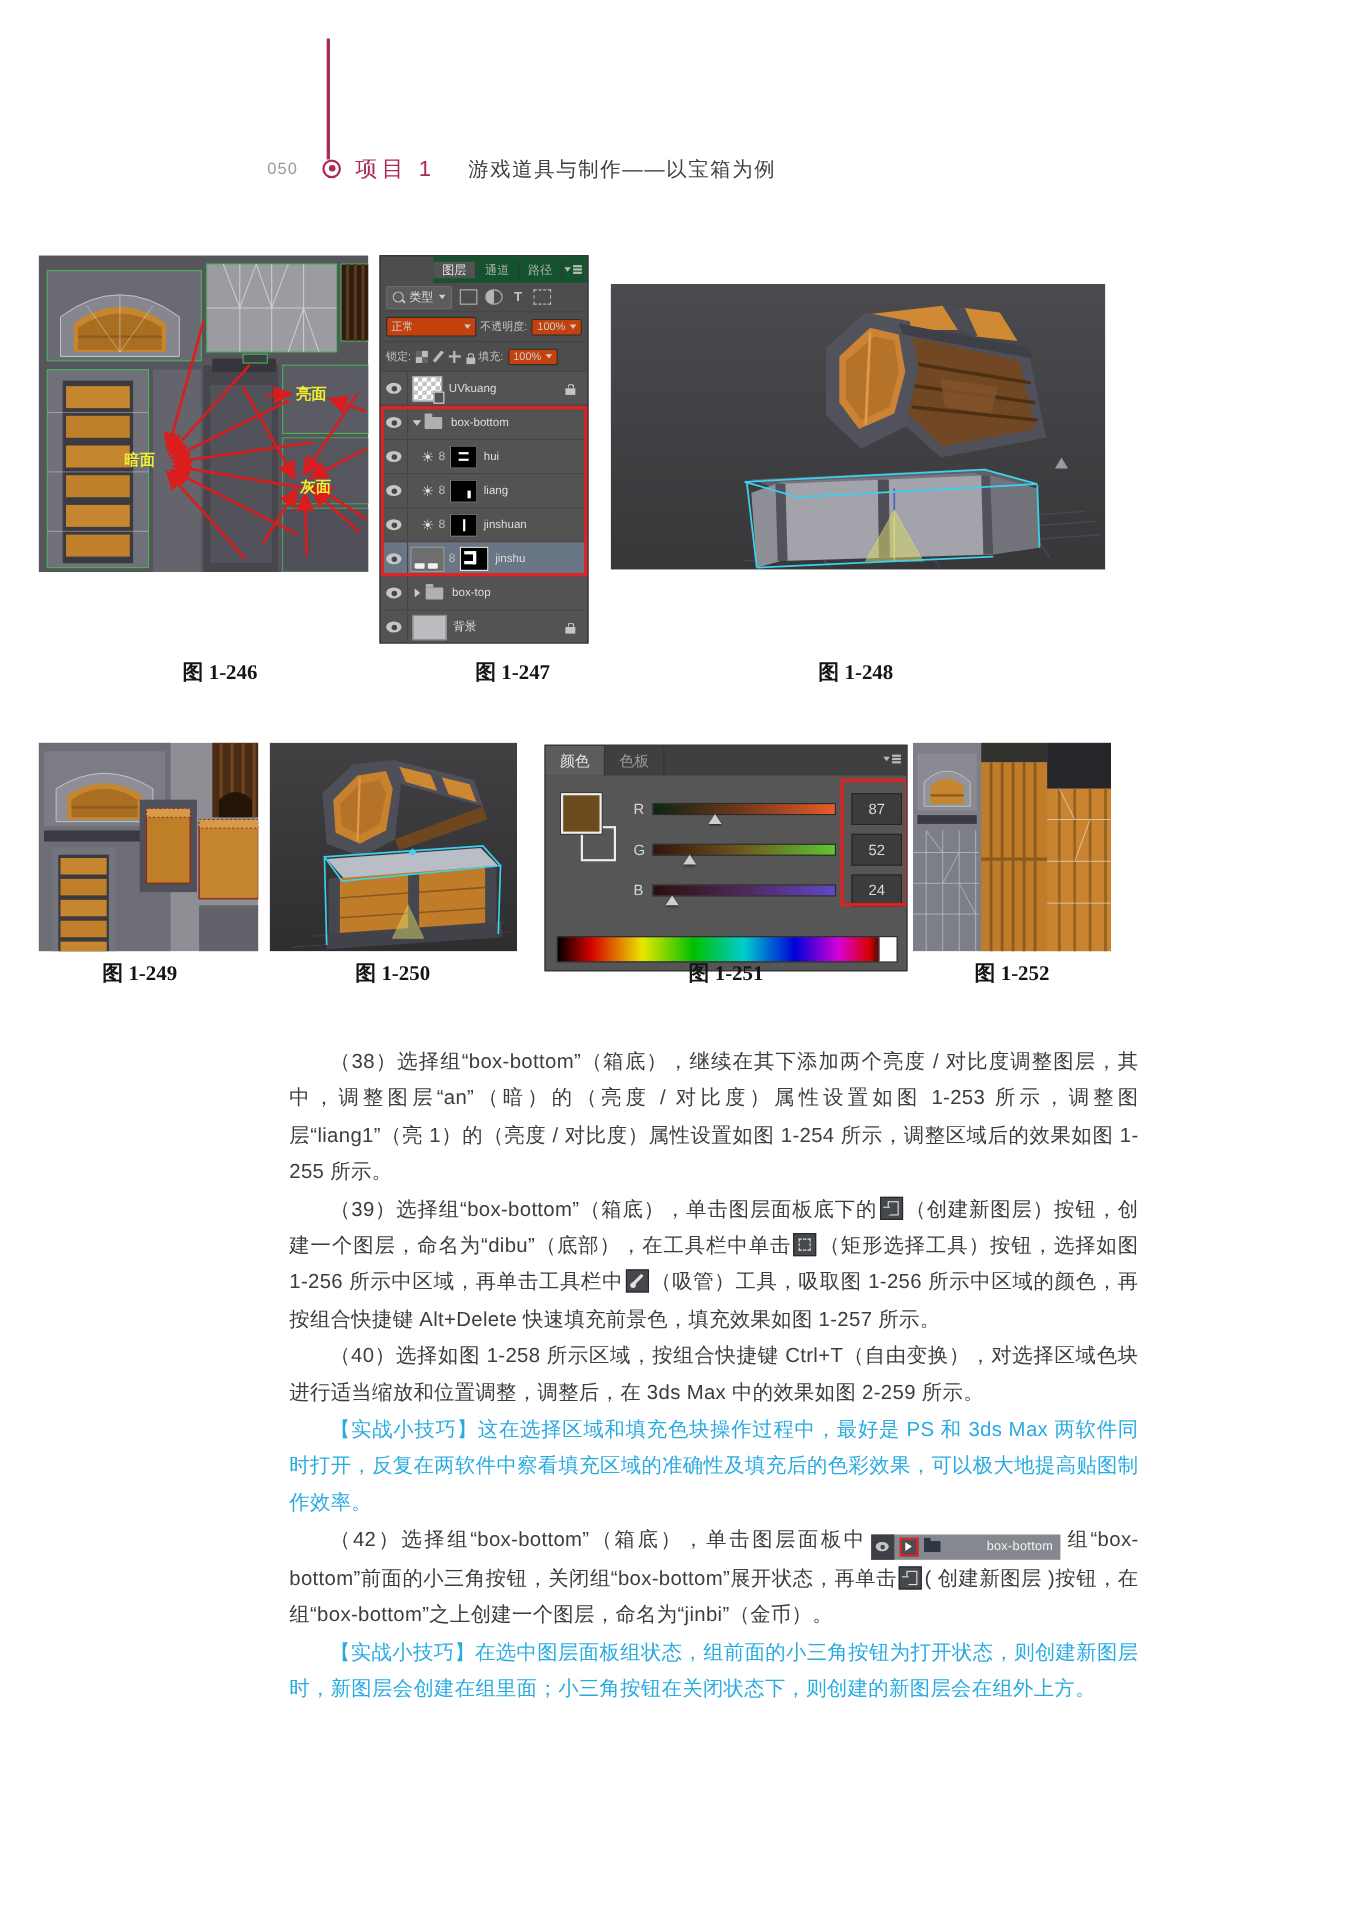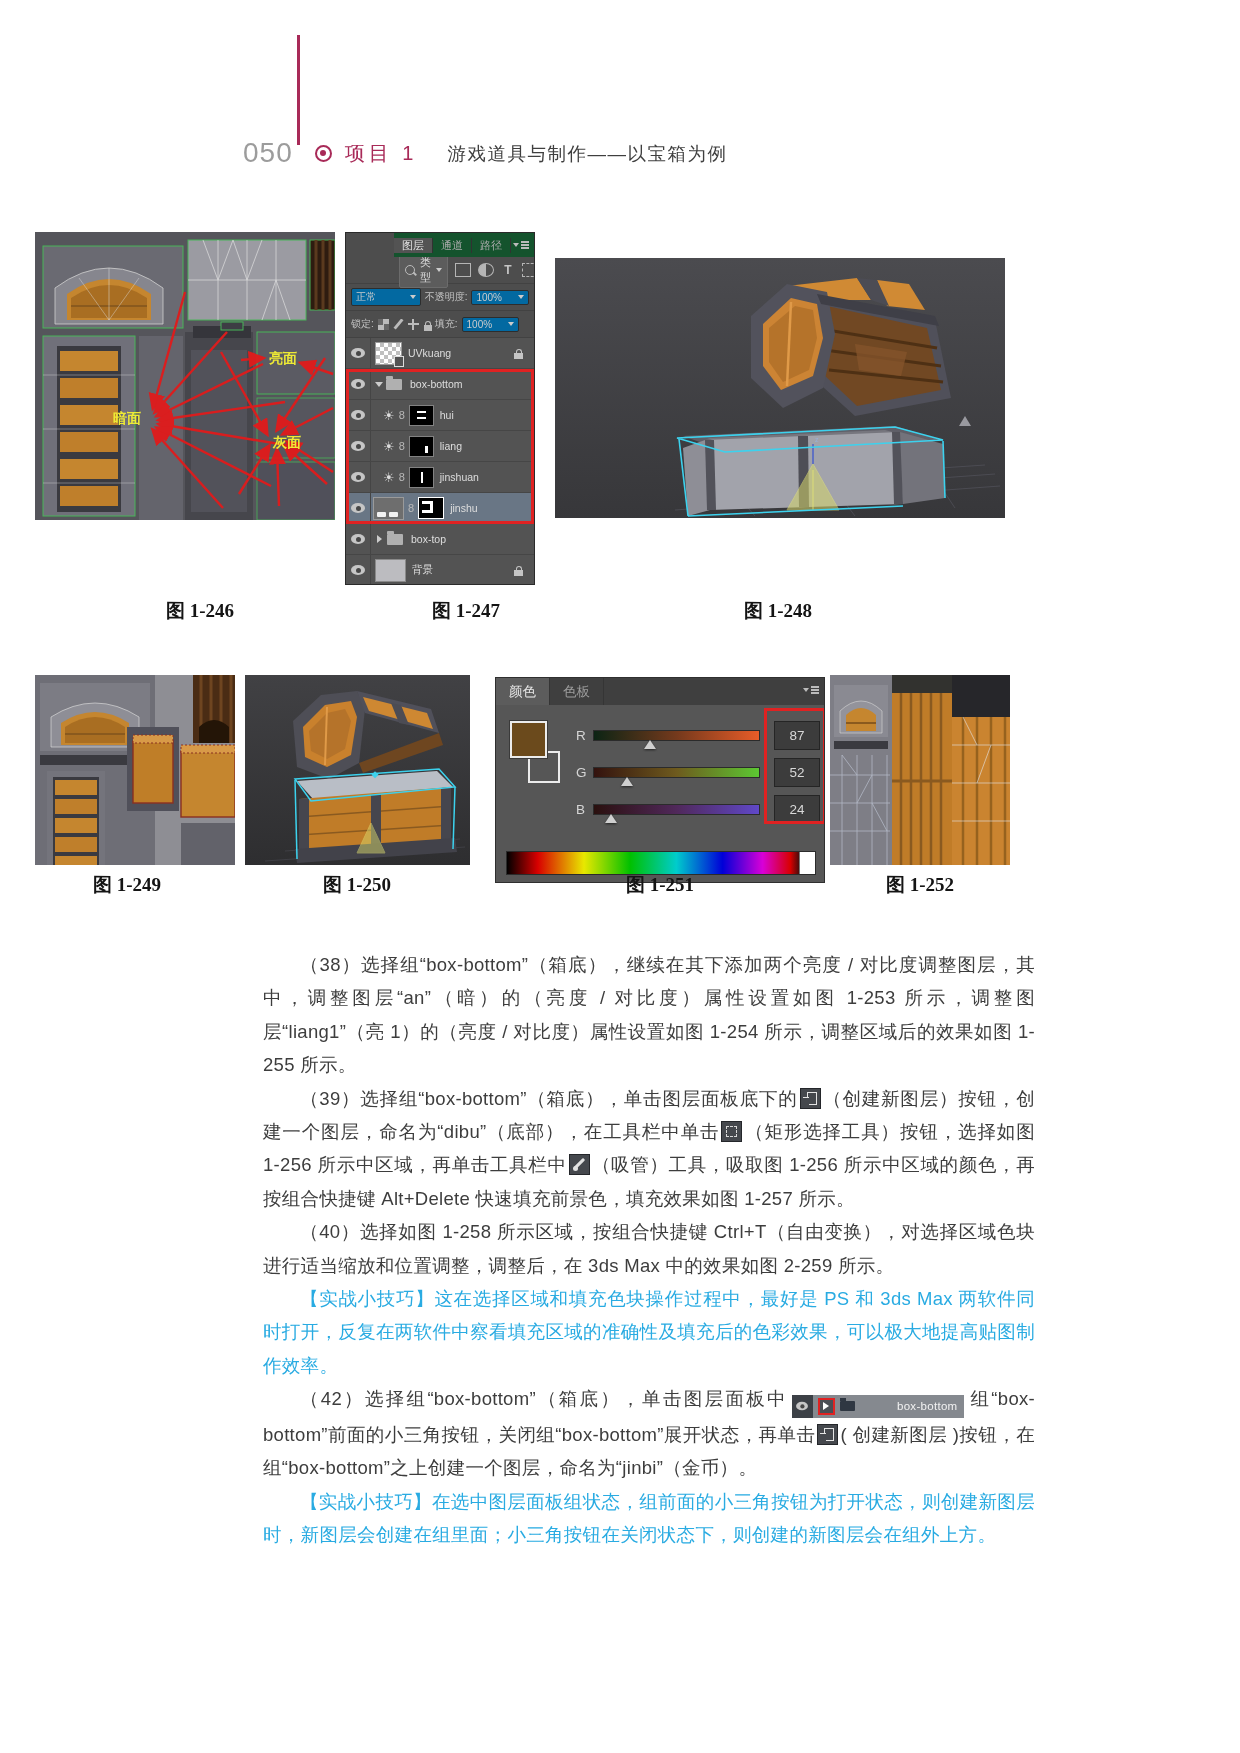--- a/index.html
+++ b/index.html
@@ -2,21 +2,21 @@
 <html><head>
 <meta charset="utf-8">
 <style>
   html,body{margin:0;padding:0;background:#fff;}
   .page{position:relative;width:1240px;height:1753px;background:#ffffff;
         font-family:"Liberation Sans","DejaVu Sans",sans-serif;overflow:hidden;}
 
   
   .vline{position:absolute;left:297px;top:35px;width:2.5px;height:110px;background:#a82a58;}
   .header{position:absolute;left:243px;top:140px;height:26px;display:flex;align-items:center;}
-  .pageno{font-size:28px;color:#9c9c9c;letter-spacing:1px;}
+  .pageno{font-size:15px;color:#9c9c9c;letter-spacing:1px;}
   .dot-icon{width:13px;height:13px;border:2.5px solid #a82a58;border-radius:50%;
             margin:0 13px 0 22px;position:relative;}
   .dot-icon::after{content:'';position:absolute;left:3.5px;top:3.5px;width:6px;height:6px;
             border-radius:50%;background:#a82a58;}
   .section{font-size:20px;color:#a82a58;letter-spacing:4px;margin-right:30px;}
   .htitle{font-size:18.5px;color:#3f3f3f;letter-spacing:1.5px;}
 
   
   .fig{position:absolute;overflow:hidden;}
   .caption{position:absolute;transform:translateX(-50%);
@@ -32,28 +32,28 @@
   .panel-menu{position:absolute;right:5px;top:8px;width:16px;height:9px;}
   .panel-menu::before{content:'';position:absolute;left:0;top:2px;border-left:3px solid transparent;
       border-right:3px solid transparent;border-top:4px solid #bbb;}
   .panel-menu::after{content:'';position:absolute;right:0;top:0;width:8px;height:2px;background:#bbb;
       box-shadow:0 3px 0 #bbb,0 6px 0 #bbb;}
   .ps-ctl{height:26px;display:flex;align-items:center;padding:0 5px;gap:4px;
           border-bottom:1px solid #424242;background:#4d4d4d;}
   .srch{width:8px;height:8px;border:1.5px solid #bbb;border-radius:50%;position:relative;flex:none;}
   .srch::after{content:'';position:absolute;left:7px;top:7px;width:4px;height:1.5px;background:#bbb;transform:rotate(45deg);}
   .type-dd{display:flex;align-items:center;gap:5px;background:#5c5c5c;border:1px solid #6b6b6b;
-           padding:2px 5px;border-radius:2px;color:#ddd;margin-left:48px;}
+           padding:2px 5px;border-radius:2px;color:#ddd;}
   .mini-caret{border-left:3.5px solid transparent;border-right:3.5px solid transparent;border-top:4.5px solid #ccc;}
   .fic{width:14px;height:12px;position:relative;flex:none;margin-left:3px;}
   .fic-img{border:1.4px solid #b5b5b5;}
   .fic-adj{border:1.4px solid #b5b5b5;border-radius:50%;background:linear-gradient(90deg,#b5b5b5 50%,transparent 50%);}
   .fic-T{color:#c5c5c5;font-size:12px;font-weight:bold;line-height:12px;text-align:center;}
   .fic-shape{border:1.4px dashed #b5b5b5;}
-  .dd{display:flex;align-items:center;gap:16px;background:#0369a1;border:1px solid #2d2d2d;
+  .dd{display:flex;align-items:center;gap:4px;background:#c2410c;border:1px solid #2d2d2d;
       padding:1px 4px;color:#ccc;font-size:10px;border-radius:2px;}
   .dd-wide{width:78px;justify-content:space-between;}
   .lbl{font-size:10px;color:#c3c3c3;white-space:nowrap;}
   .lk{width:11px;height:11px;position:relative;flex:none;}
   .lk-ck{background:conic-gradient(#bbb 25%,#666 0 50%,#bbb 0 75%,#666 0);}
   .lk-br{overflow:hidden;} .lk-br::after{content:'';position:absolute;left:4px;top:-1px;width:3px;height:12px;background:#bbb;transform:rotate(40deg);}
   .lk-mv::after{content:'';position:absolute;left:4.5px;top:0;width:2px;height:11px;background:#bbb;}
   .lk-mv::before{content:'';position:absolute;left:0;top:4.5px;width:11px;height:2px;background:#bbb;}
   .lk-lock{width:8px;height:6px;background:#bbb;top:4px;left:1px;}
   .lk-lock::before{content:'';position:absolute;left:1px;top:-4px;width:4px;height:4px;border:1.5px solid #bbb;border-bottom:none;border-radius:3px 3px 0 0;}

